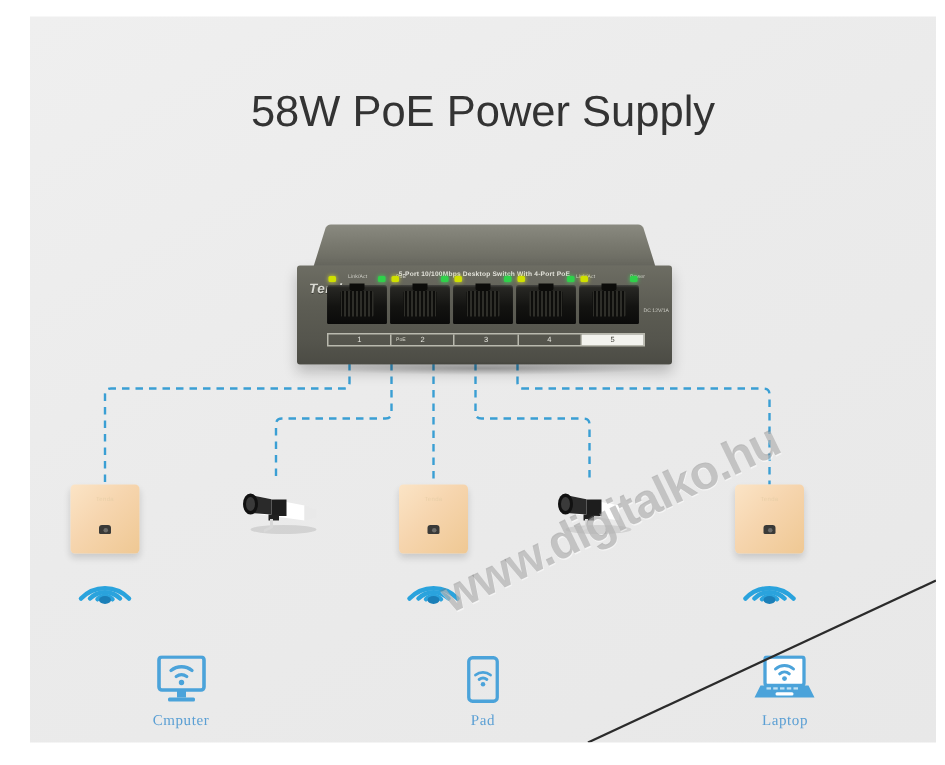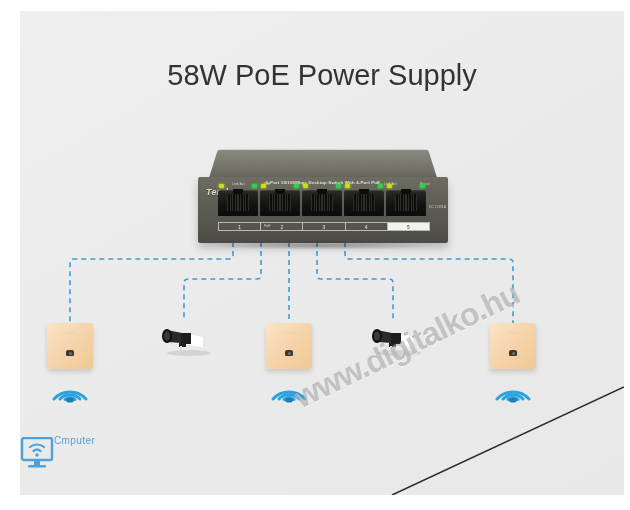--- a/index.html
+++ b/index.html
@@ -158,21 +158,21 @@
 
   
   .wifi{position:absolute;width:40px;height:24px;}
 
   
   .legend{
     position:absolute; top:418px; left:0; width:604px;
     display:flex;
   }
   .leg-item{
-    flex:1; display:flex; flex-direction:row; 
+    flex:1; display:flex; flex-direction:column; align-items:center;font-family:Liberation Serif, serif;
   }
   .leg-ico{height:40px;display:flex;align-items:flex-end;justify-content:center;}
   .leg-lbl{
     margin-top:6px;
     font-size:10px;color:#5a9fd4;letter-spacing:.4px;
   }
 
   
   #wm{
     position:absolute; left:0; top:0; width:604px;height:484px;
@@ -339,22 +339,57 @@
               <path d="M13.5 14 A 6 6 0 0 1 20.5 14"></path>
             </g>
             <circle cx="17" cy="18" r="1.8" fill="#4ba3da"></circle>
             <rect x="14" y="23" width="6" height="5" fill="#4ba3da"></rect>
             <rect x="8" y="28" width="18" height="2.6" rx="1" fill="#4ba3da"></rect>
           </svg>
         </div>
         <div class="leg-lbl">Cmputer</div>
       </div>
 
-
-
+      <div class="leg-item">
+        <div class="leg-ico">
+          <svg width="22" height="32" viewBox="0 0 22 32" xmlns="http://www.w3.org/2000/svg">
+            <rect x="1.5" y="1.5" width="19" height="29" rx="2.5" fill="none" stroke="#4ba3da" stroke-width="2.2"></rect>
+            <g fill="none" stroke="#4ba3da" stroke-width="1.9" stroke-linecap="round">
+              <path d="M6 13 A 8 8 0 0 1 16 13"></path>
+              <path d="M8.4 16 A 4.3 4.3 0 0 1 13.6 16"></path>
+            </g>
+            <circle cx="11" cy="19.2" r="1.5" fill="#4ba3da"></circle>
+          </svg>
+        </div>
+        <div class="leg-lbl">Pad</div>
+      </div>
+
+
+      <div class="leg-item">
+        <div class="leg-ico">
+          <svg width="44" height="32" viewBox="0 0 44 32" xmlns="http://www.w3.org/2000/svg">
+            <rect x="9" y="1" width="26" height="19" rx="1.6" fill="#ffffff" stroke="#4ba3da" stroke-width="2.2"></rect>
+            <g fill="none" stroke="#4ba3da" stroke-width="2" stroke-linecap="round">
+              <path d="M16 9 A 9 9 0 0 1 28 9"></path>
+              <path d="M18.8 12.2 A 5 5 0 0 1 25.2 12.2"></path>
+            </g>
+            <circle cx="22" cy="15.4" r="1.6" fill="#4ba3da"></circle>
+            <path d="M6 20 L38 20 L42 28 L2 28 Z" fill="#4ba3da"></path>
+            <rect x="16" y="24.5" width="12" height="2.2" rx="1" fill="#ffffff"></rect>
+            <g fill="#bfe0f2">
+              <rect x="10" y="21.2" width="3" height="1.5"></rect>
+              <rect x="14.5" y="21.2" width="3" height="1.5"></rect>
+              <rect x="19" y="21.2" width="3" height="1.5"></rect>
+              <rect x="23.5" y="21.2" width="3" height="1.5"></rect>
+              <rect x="28" y="21.2" width="3" height="1.5"></rect>
+            </g>
+          </svg>
+        </div>
+        <div class="leg-lbl">Laptop</div>
+      </div>
 
     </div>
 
     <div id="wm">
       <svg width="604" height="484" viewBox="0 0 604 484" xmlns="http://www.w3.org/2000/svg" style="position:absolute;left:0;top:0;">
         <path d="M604 376 L372 484" fill="none" stroke="#2b2b2b" stroke-width="1.5"></path>
       </svg>
       <div id="wm-text">www.digitalko.hu</div>
     </div>
 

